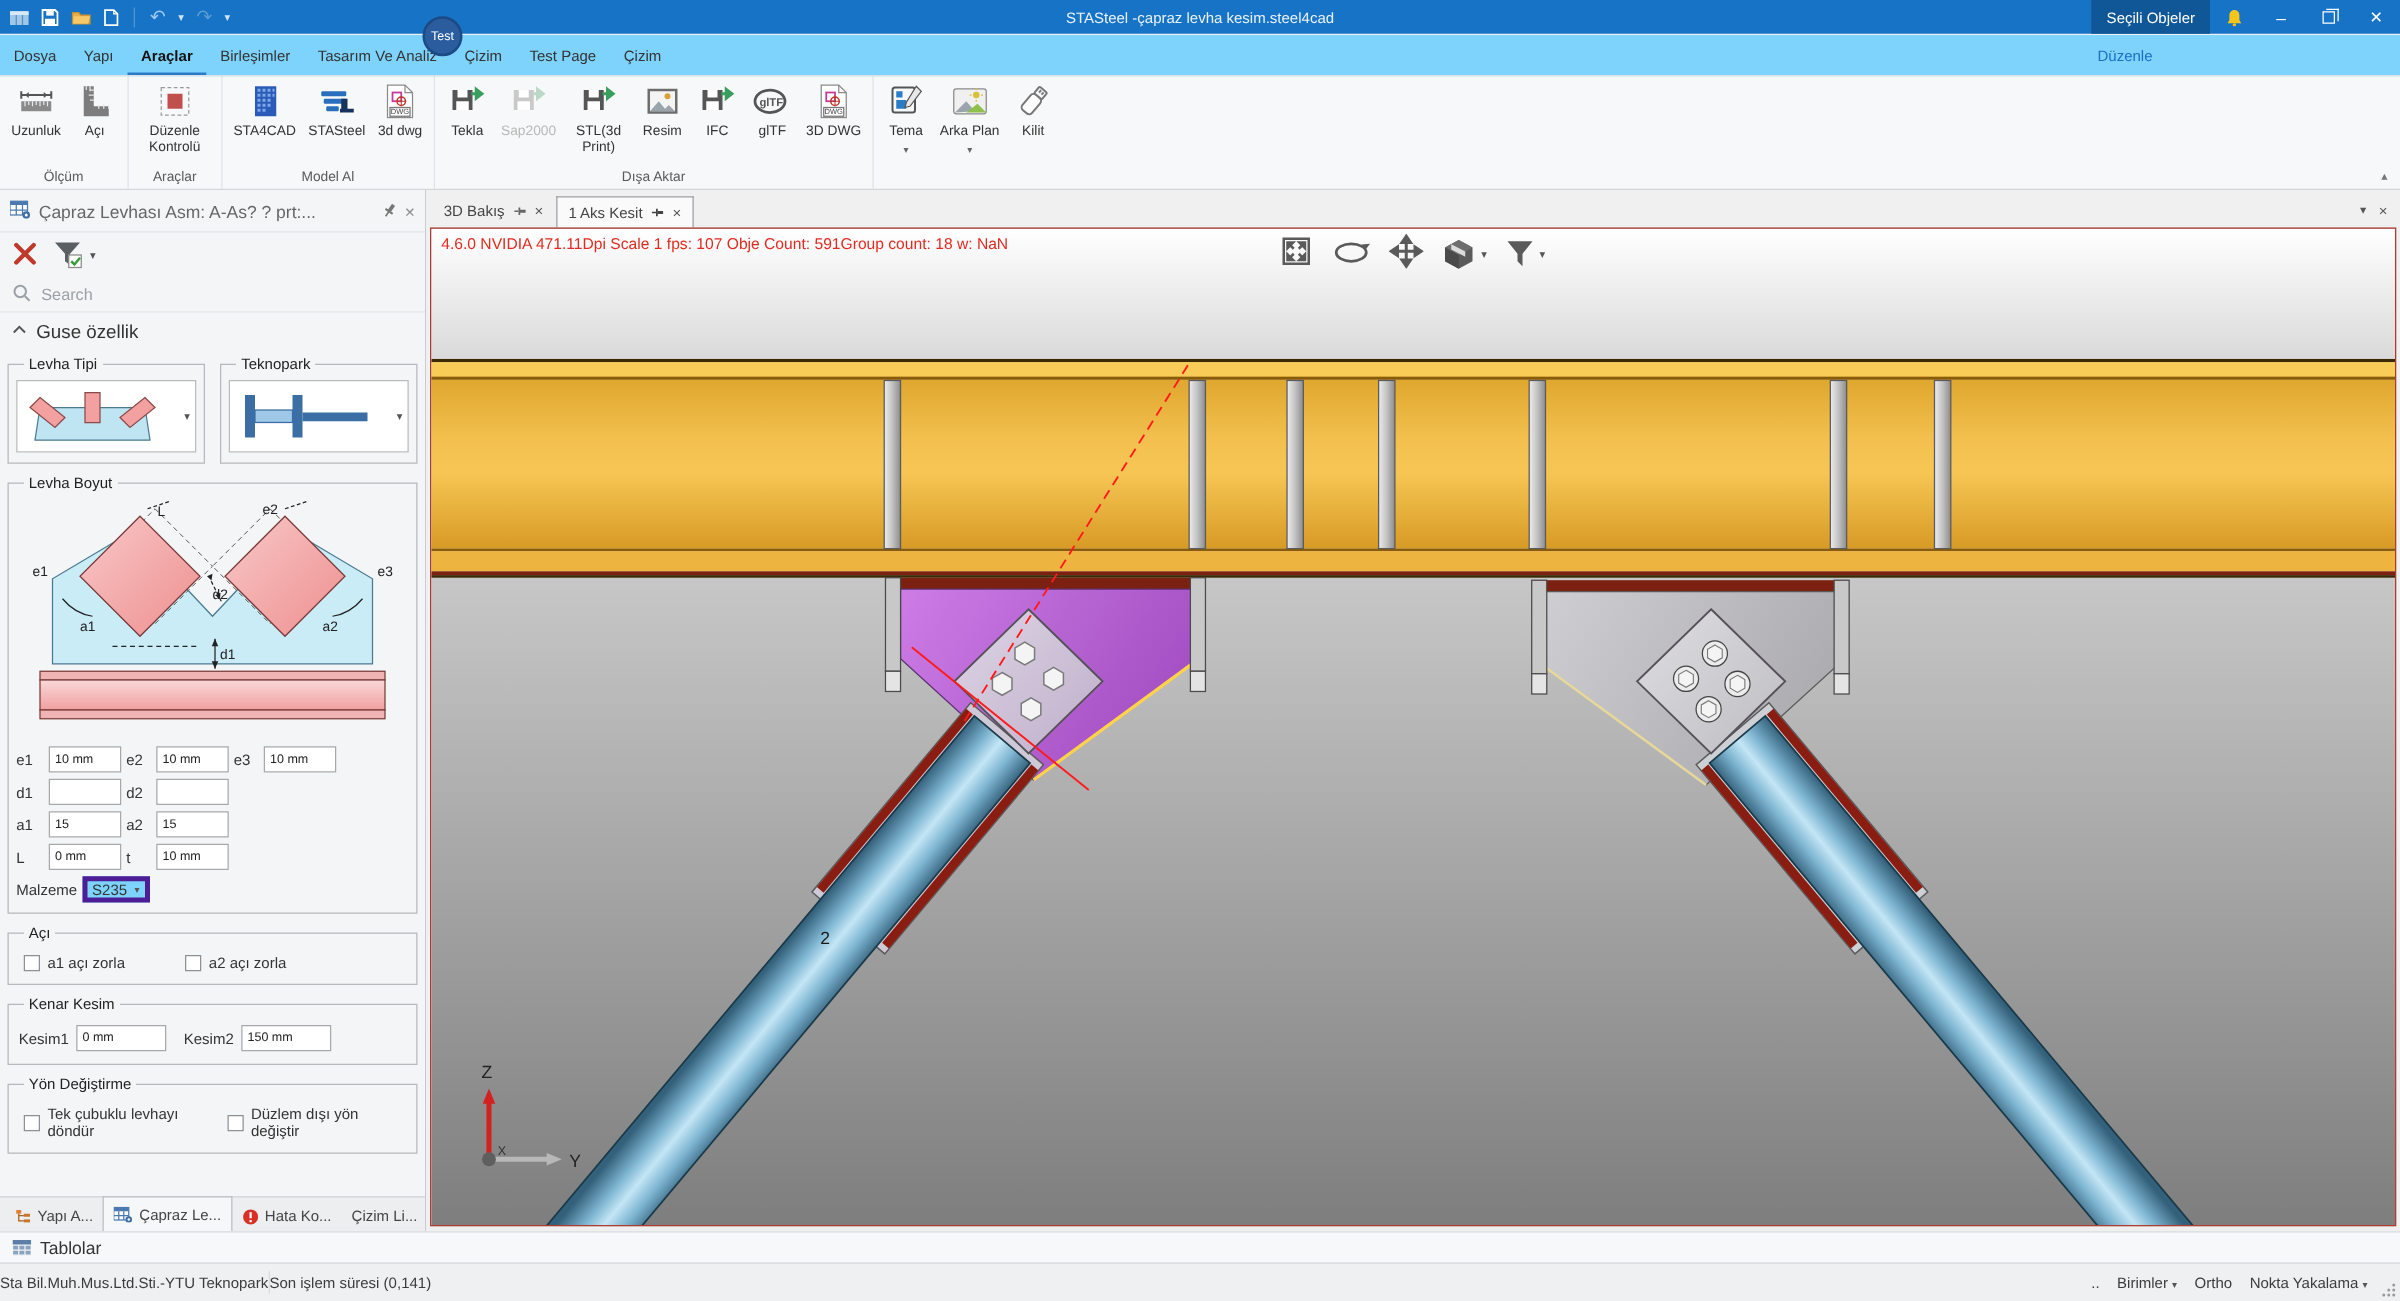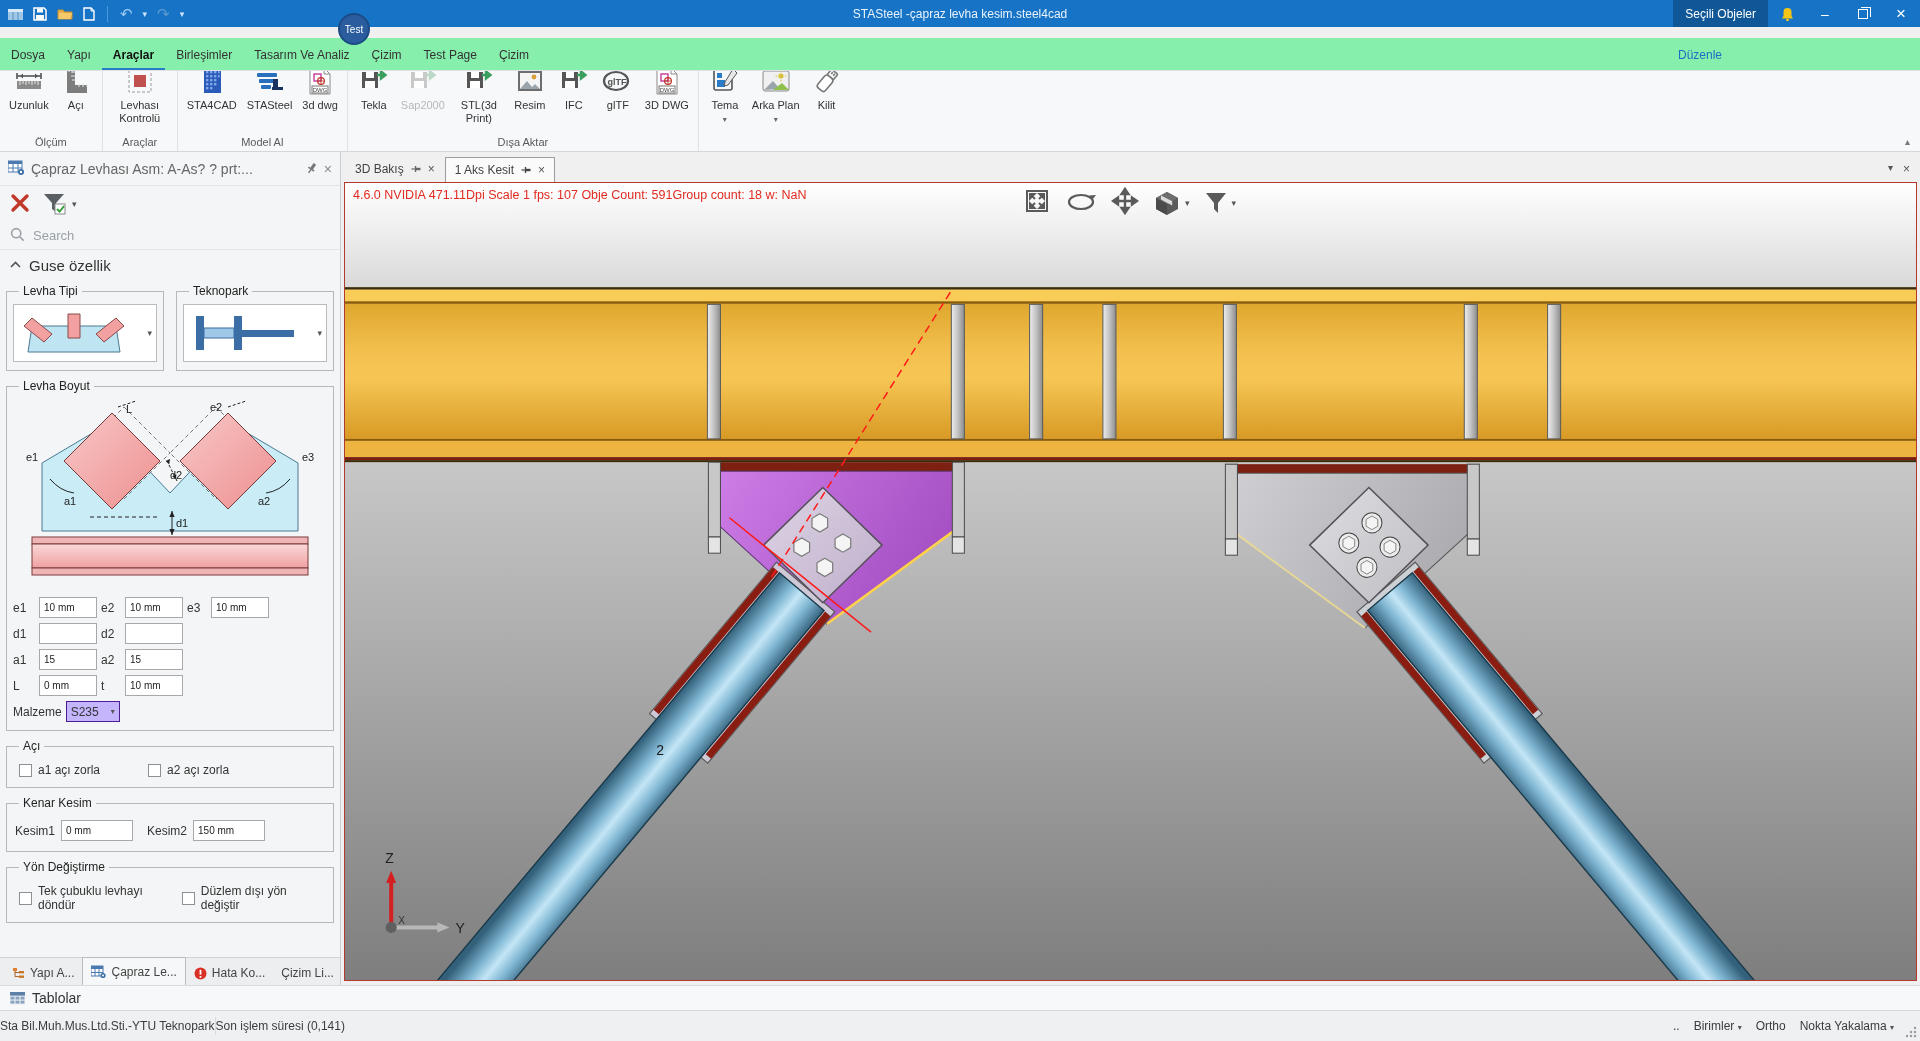--- a/index.html
+++ b/index.html
@@ -18,22 +18,22 @@
   .qat .caret { color:#cfe4f6; font-size:9px; }
   .tb-title { position:absolute; left:0; right:0; text-align:center; font-size:12px; color:#eaf3fb; pointer-events:none; }
   .tb-right { margin-left:auto; display:flex; align-items:center; height:27px; }
   .sel-obj { background:#0f5796; height:27px; display:flex; align-items:center;
     padding:0 12px; font-size:12px; color:#fff; }
   .tb-btn { width:38px; height:27px; display:flex; align-items:center; justify-content:center; color:#fff; font-size:14px; }
   .restore-box { width:10px; height:10px; border:1px solid #fff; position:relative; }
   .restore-box:before { content:""; position:absolute; left:2px; top:-3px; width:9px; height:9px; border:1px solid #fff; border-left:none; border-bottom:none; }
 
   
-  .menubar { position:absolute; left:0; top:38px; width:1920px; height:33px;
-    background:#86efac; border-bottom:1px solid #dde1e6; display:flex; align-items:flex-end; z-index:40;text-align:right; }
+  .menubar { position:absolute; left:0; top:28px; width:1920px; height:33px;
+    background:#7dd3fc; border-bottom:1px solid #dde1e6; display:flex; align-items:flex-end; z-index:40;text-align:right; }
   .mtab { padding:7px 11px 8px; font-size:12px; color:#333; cursor:default; }
   .mtab.active { font-weight:bold; color:#111; border-bottom:2px solid #2a7cc7; padding-bottom:6px; }
   .menu-right { margin-left:auto; margin-right:198px; padding-bottom:8px; color:#1a6fc4; font-size:12px; }
   .test-badge { position:absolute; left:338px; top:13px; width:32px; height:32px; border-radius:50%;
     background:#2b5d9e; border:2px solid #1c4a85; color:#fff; font-size:10px;
     display:flex; align-items:center; justify-content:center; z-index:60; }
 
   
   .ribbon { position:absolute; left:0; top:60px; width:1920px; height:92px;
     background:#f7f8f9; border-bottom:1px solid #d4d7da; display:flex; }
@@ -74,21 +74,21 @@
   .preview-box { background:#fff; border:1px solid #b9bbbd; height:58px; display:flex;
     align-items:center; justify-content:space-between; padding:2px 4px; }
   .preview-box .drop { font-size:9px; color:#555; }
 
   .fields { margin-top:6px; display:flex; flex-direction:column; gap:5px; font-size:12px; }
   .frow { display:flex; align-items:center; gap:4px; }
   .frow label { color:#333; }
   .frow input { width:58px; height:21px; border:1px solid #a6a8ab; padding:0 4px; font-size:10px;
     color:#222; background:#fff; font-family:"Liberation Sans",sans-serif; }
   .lw1 { width:22px; } .lw2 { width:20px; text-align:left; }
-  .mselect { width:54px; height:21px; border:1px solid #4c1d95; background:#c4b5fd; display:flex;
+  .mselect { width:54px; height:21px; border:4px solid #4c1d95; background:#7dd3fc; display:flex;
     align-items:center; justify-content:space-between; padding:0 4px; font-size:12px; }
   .mselect .drop { font-size:8px; color:#555; }
 
   .cbrow { display:flex; align-items:center; gap:6px; font-size:12px; color:#333; }
   .cb { width:13px; height:13px; border:1px solid #8d9094; background:#fff; flex:0 0 auto; }
 
   .ptabs { position:absolute; left:0; bottom:0; width:100%; height:28px; background:#eceef0;
     border-top:1px solid #d0d3d6; display:flex; align-items:flex-end; padding-left:4px; }
   .ptab { display:flex; align-items:center; gap:5px; padding:5px 8px; font-size:12px; color:#444;
     white-space:nowrap; }
@@ -217,21 +217,21 @@
 
   <div class="rgroup">
     <div class="rbtns">
       <div class="rbtn" style="max-width:66px;">
         <span class="ic">
             <svg width="28" height="28">
               <rect x="3" y="3" width="22" height="22" fill="none" stroke="#9a9a9a" stroke-dasharray="3 2"></rect>
               <rect x="8" y="8" width="12" height="12" fill="#c0504d"></rect>
             </svg>
           </span>
-        <span>Levhası Kontrolü</span>
+        <span>Düzenle Kontrolü</span>
       </div>
     </div>
     <div class="glabel">Araçlar</div>
   </div>
 
   <div class="rgroup">
     <div class="rbtns">
       <div class="rbtn">
         <span class="ic">
             <svg width="26" height="28">

